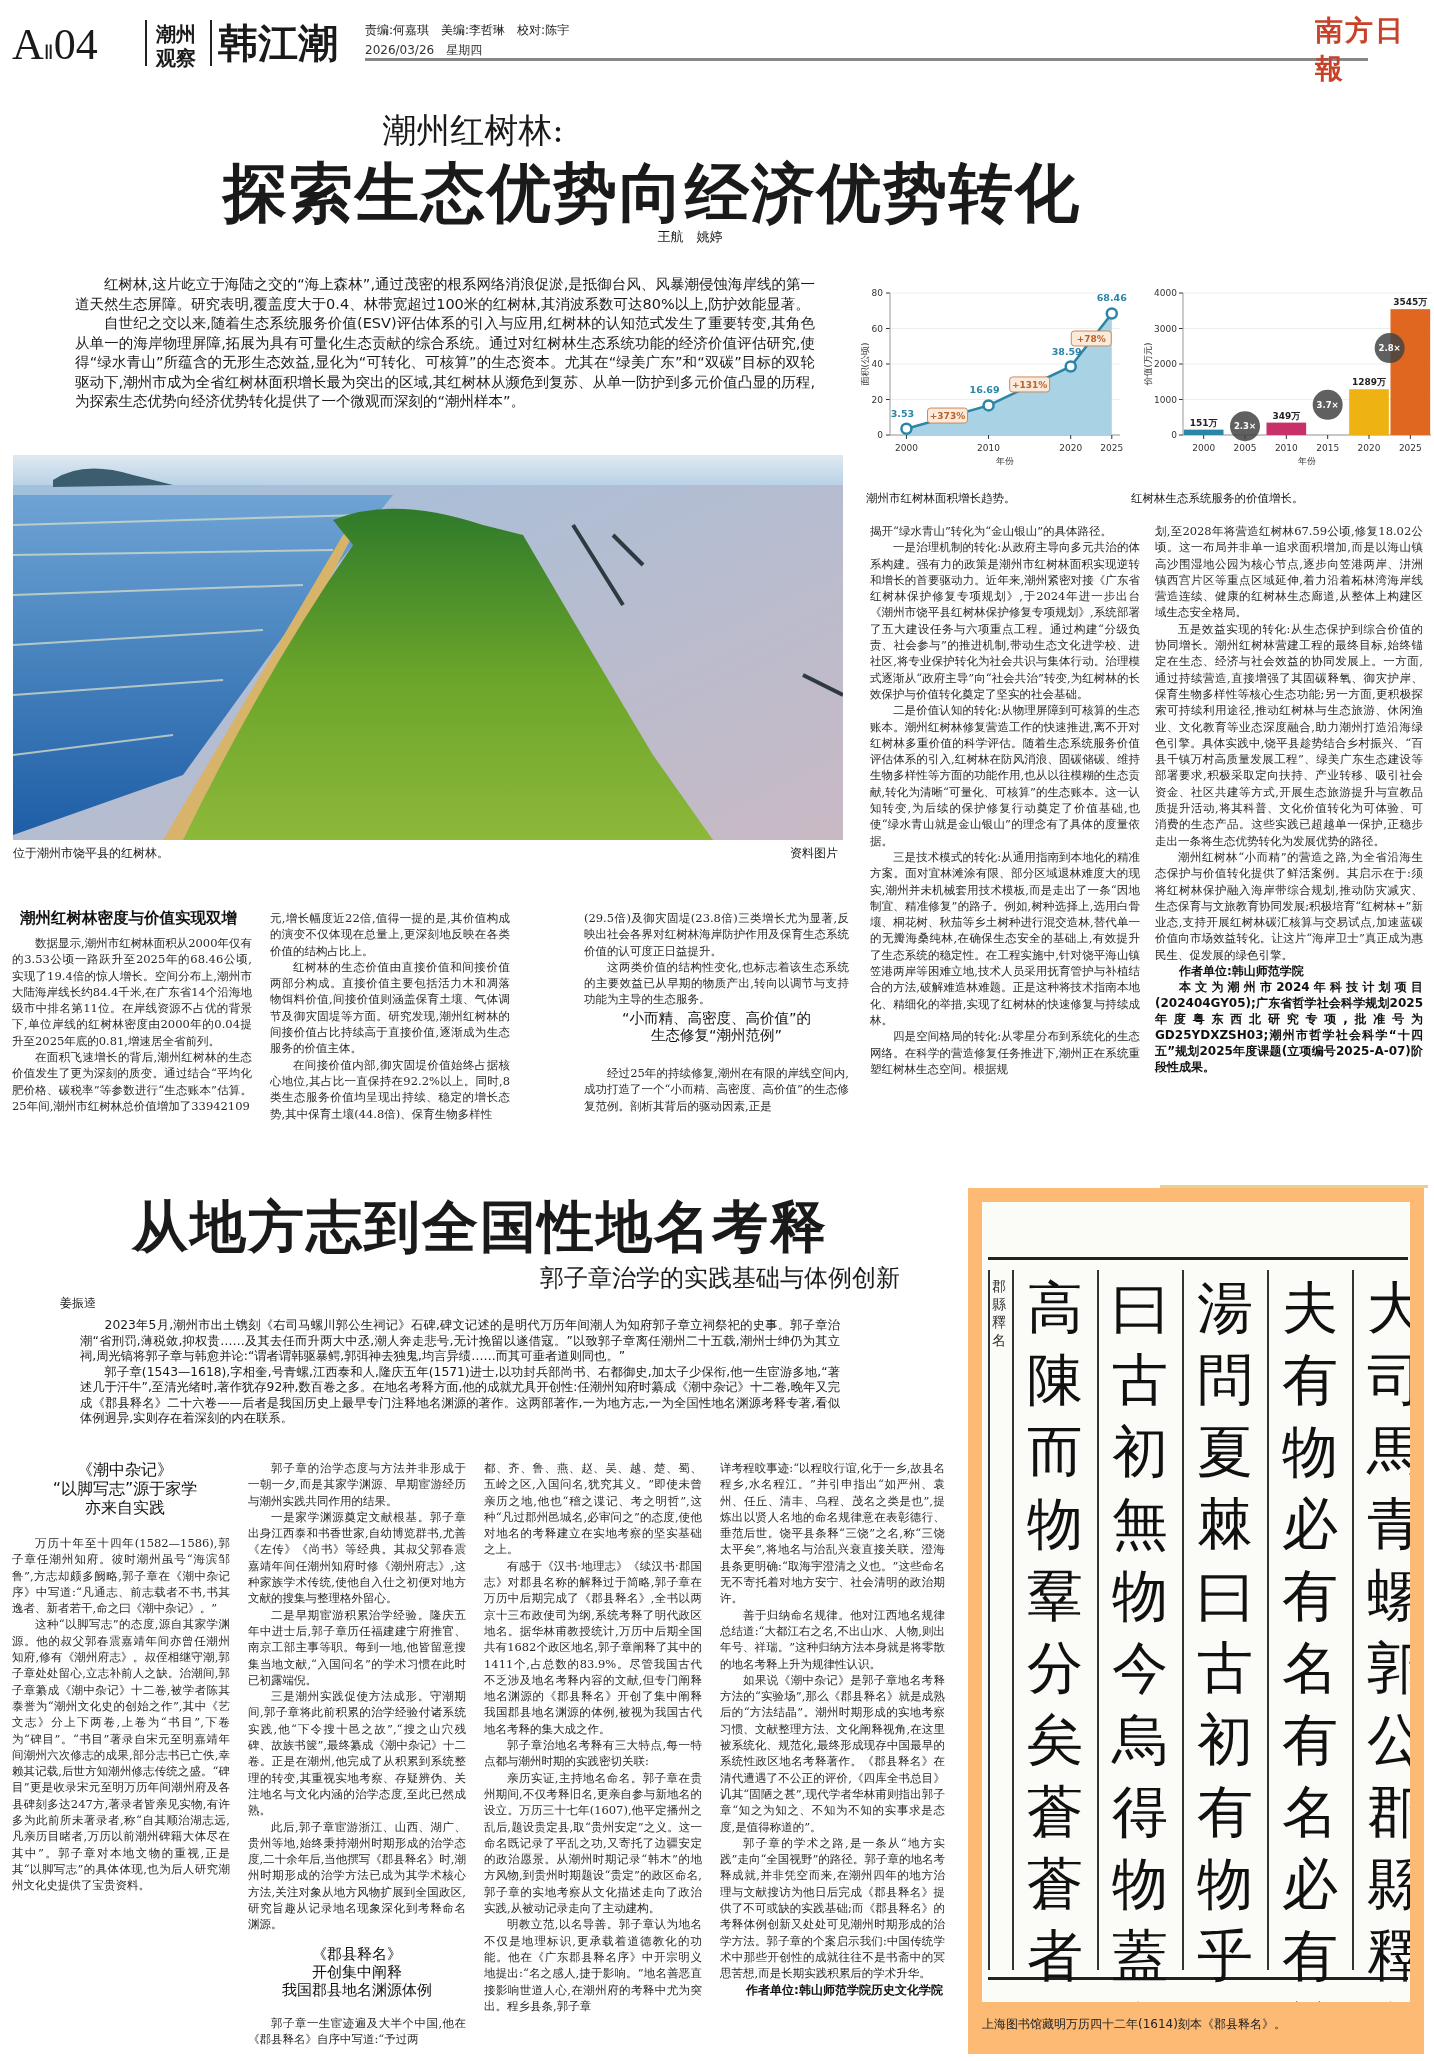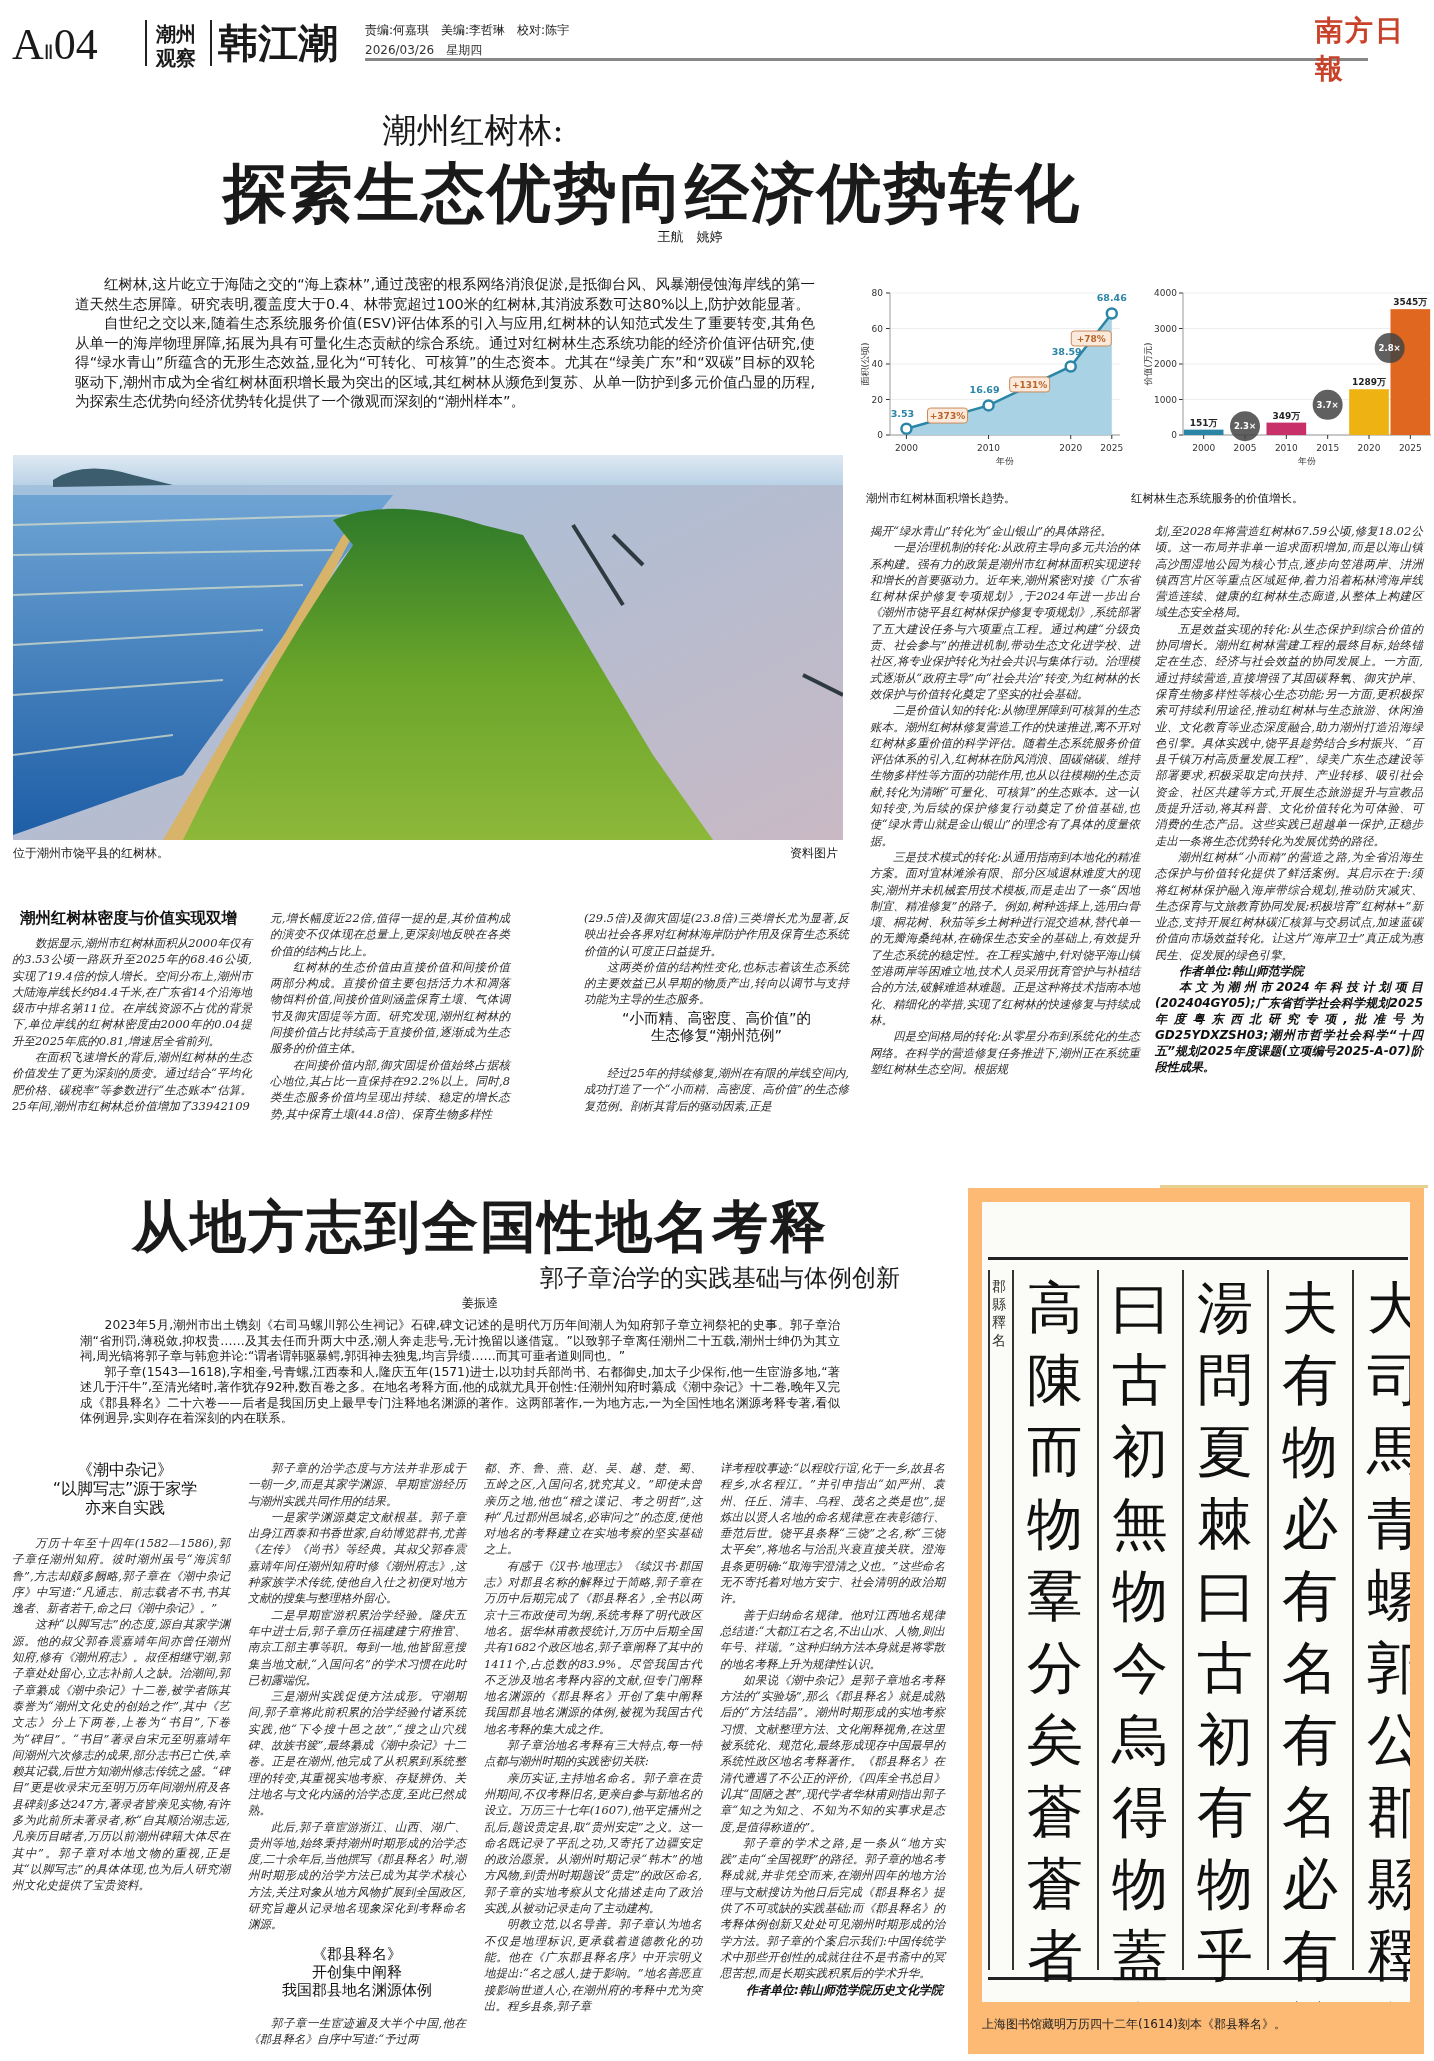--- a/index.html
+++ b/index.html
@@ -23,31 +23,31 @@
   #a1-lede{left:75px;top:275px;width:740px;font-size:14.5px;line-height:19.5px;font-family:"DejaVu Sans",sans-serif;text-align:justify;}
   #a1-lede p{margin:0;text-indent:2em;}
   
   #photo{left:13px;top:455px;width:830px;height:385px;overflow:hidden;}
   #photo-caption{left:13px;top:845px;font-size:12px;font-family:"DejaVu Sans",sans-serif;}
   #photo-credit{left:790px;top:845px;font-size:12px;font-family:"DejaVu Sans",sans-serif;}
   
   .chart-svg{position:absolute;}
   .chart-caption{font-size:11.5px;font-family:"DejaVu Sans",sans-serif;}
   
-  .col{position:absolute;font-size:11.5px;line-height:16.3px;text-align:justify;font-family:"DejaVu Serif",serif;color:#2a2a2a;font-style:italic;}
+  .col{position:absolute;font-size:11.5px;line-height:16.3px;text-align:justify;font-family:"DejaVu Serif",serif;color:#2a2a2a;}
   .col p{margin:0;text-indent:2em;}
   .col p.noind{text-indent:0;}
   .subhead{position:absolute;font-family:"DejaVu Sans",sans-serif;text-align:center;color:#111;}
   .sans-bold{font-family:"DejaVu Sans",sans-serif;font-weight:bold;color:#111;}
   
   #mid-rule{left:1160px;top:1185px;width:268px;height:3px;background:#e6d28e;}
   
   #a2-title{left:60px;width:840px;top:1190px;text-align:center;font-size:56px;font-weight:bold;letter-spacing:2px;}
   #a2-sub{left:60px;width:840px;top:1262px;text-align:right;font-size:24px;font-family:"DejaVu Sans",sans-serif;}
-  #a2-byline{left:60px;width:840px;top:1295px;text-align:center;font-size:12px;font-family:"DejaVu Sans",sans-serif;}
+  #a2-byline{left:60px;width:840px;top:1295px;font-size:12px;font-family:"DejaVu Sans",sans-serif;}
   #a2-lede{left:80px;top:1318px;width:760px;font-size:12.3px;line-height:15.5px;font-family:"DejaVu Sans",sans-serif;text-align:justify;}
   #a2-lede p{margin:0;text-indent:2em;}
   
   #book-frame{left:968px;top:1188px;width:456px;height:866px;background:#fdba74;}
   #book-page{left:14px;top:14px;width:428px;height:800px;background:#fbfbf8;overflow:hidden;}
   #book-caption{left:14px;top:828px;font-size:12px;font-family:"DejaVu Sans",sans-serif;color:#222;}
   .bk-col{position:absolute;top:70px;width:78px;font-size:56px;line-height:72px;text-align:center;font-family:"DejaVu Serif",serif;color:#111;}
   .bk-line{position:absolute;top:68px;width:2px;height:700px;background:#333;}
 </style>
 </head>

